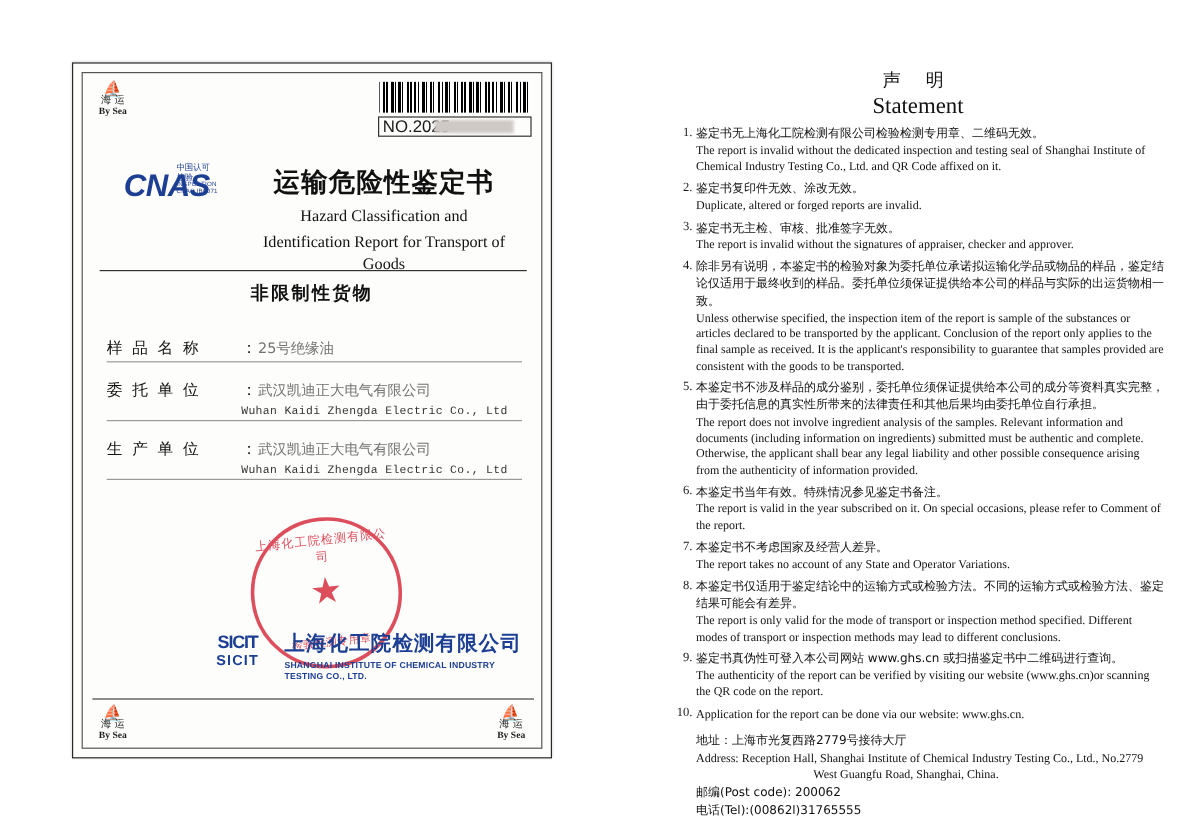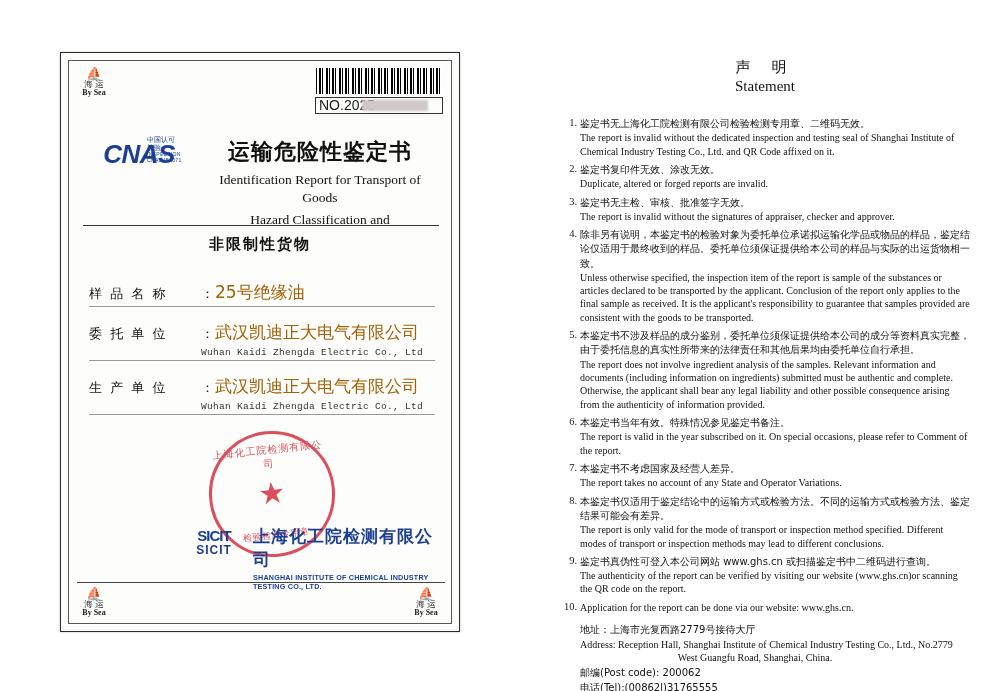--- a/index.html
+++ b/index.html
@@ -216,22 +216,22 @@
     width: 112px;
     color: #111;
   }
   .f-colon {
     width: 14px;
     font-family: "DejaVu Sans", sans-serif;
     font-size: 13px;
   }
   .f-value-cn {
     font-family: "DejaVu Sans", sans-serif;
-    font-size: 17px;
-    color: #a16207;
+    font-size: 12px;
+    color: #737373;
   }
   .f-line2 {
     display: flex;
     align-items: baseline;
     margin-top: 3px;
   }
   .f-label-en {
     font-family: "Liberation Serif", serif;
     font-size: 11px;
     width: 112px;
@@ -288,21 +288,21 @@
     text-align: center;
     font-family: "DejaVu Sans", sans-serif;
     font-size: 9px;
     color: #d6283a;
     letter-spacing: 0.5px;
   }
 
   
   .footer-co {
     position: absolute;
-    left: 32px;
+    left: 16px;
     right: 18px;
     bottom: 60px;
     height: 46px;
   }
   .sicit {
     position: absolute;
     left: 84px;
     top: 4px;
     width: 74px;
     text-align: center;
@@ -361,24 +361,24 @@
   .stmt-title-cn {
     text-align: center;
     font-family: "DejaVu Sans", sans-serif;
     font-size: 15px;
     letter-spacing: 8px;
     color: #111;
   }
   .stmt-title-en {
     text-align: center;
     font-family: "Liberation Serif", serif;
-    font-size: 15px;
+    font-size: 19px;
     color: #111;
     margin-top: 1px;
-    margin-bottom: 22px;
+    margin-bottom: 5px;
   }
   .stmt-list {
     list-style: none;
     margin: 0;
     padding: 0;
   }
   .stmt-item {
     position: relative;
     padding-left: 20px;
     margin-bottom: 5px;
@@ -460,22 +460,22 @@
       <div class="cnas-word">CNAS</div>
     </div>
     <div class="cnas-right">
       <span class="cnas-cn">中国认可</span>
       <span class="cnas-cn">检验</span>
       <span class="cnas-en">INSPECTION</span>
       <span class="cnas-en">CNAS IB0071</span>
     </div>
     <div class="title-block">
       <div class="title-cn">运输危险性鉴定书</div>
+      <div class="title-en">Hazard Classification and</div>
       <div class="title-en">Identification Report for Transport of Goods</div>
-      <div class="title-en">Hazard Classification and</div>
     </div>
   </div>
   <div class="title-rule"></div>
 
   <div class="subtitle">非限制性货物</div>
 
   <div class="fields">
 
     <div class="field">
       <div class="f-line">

